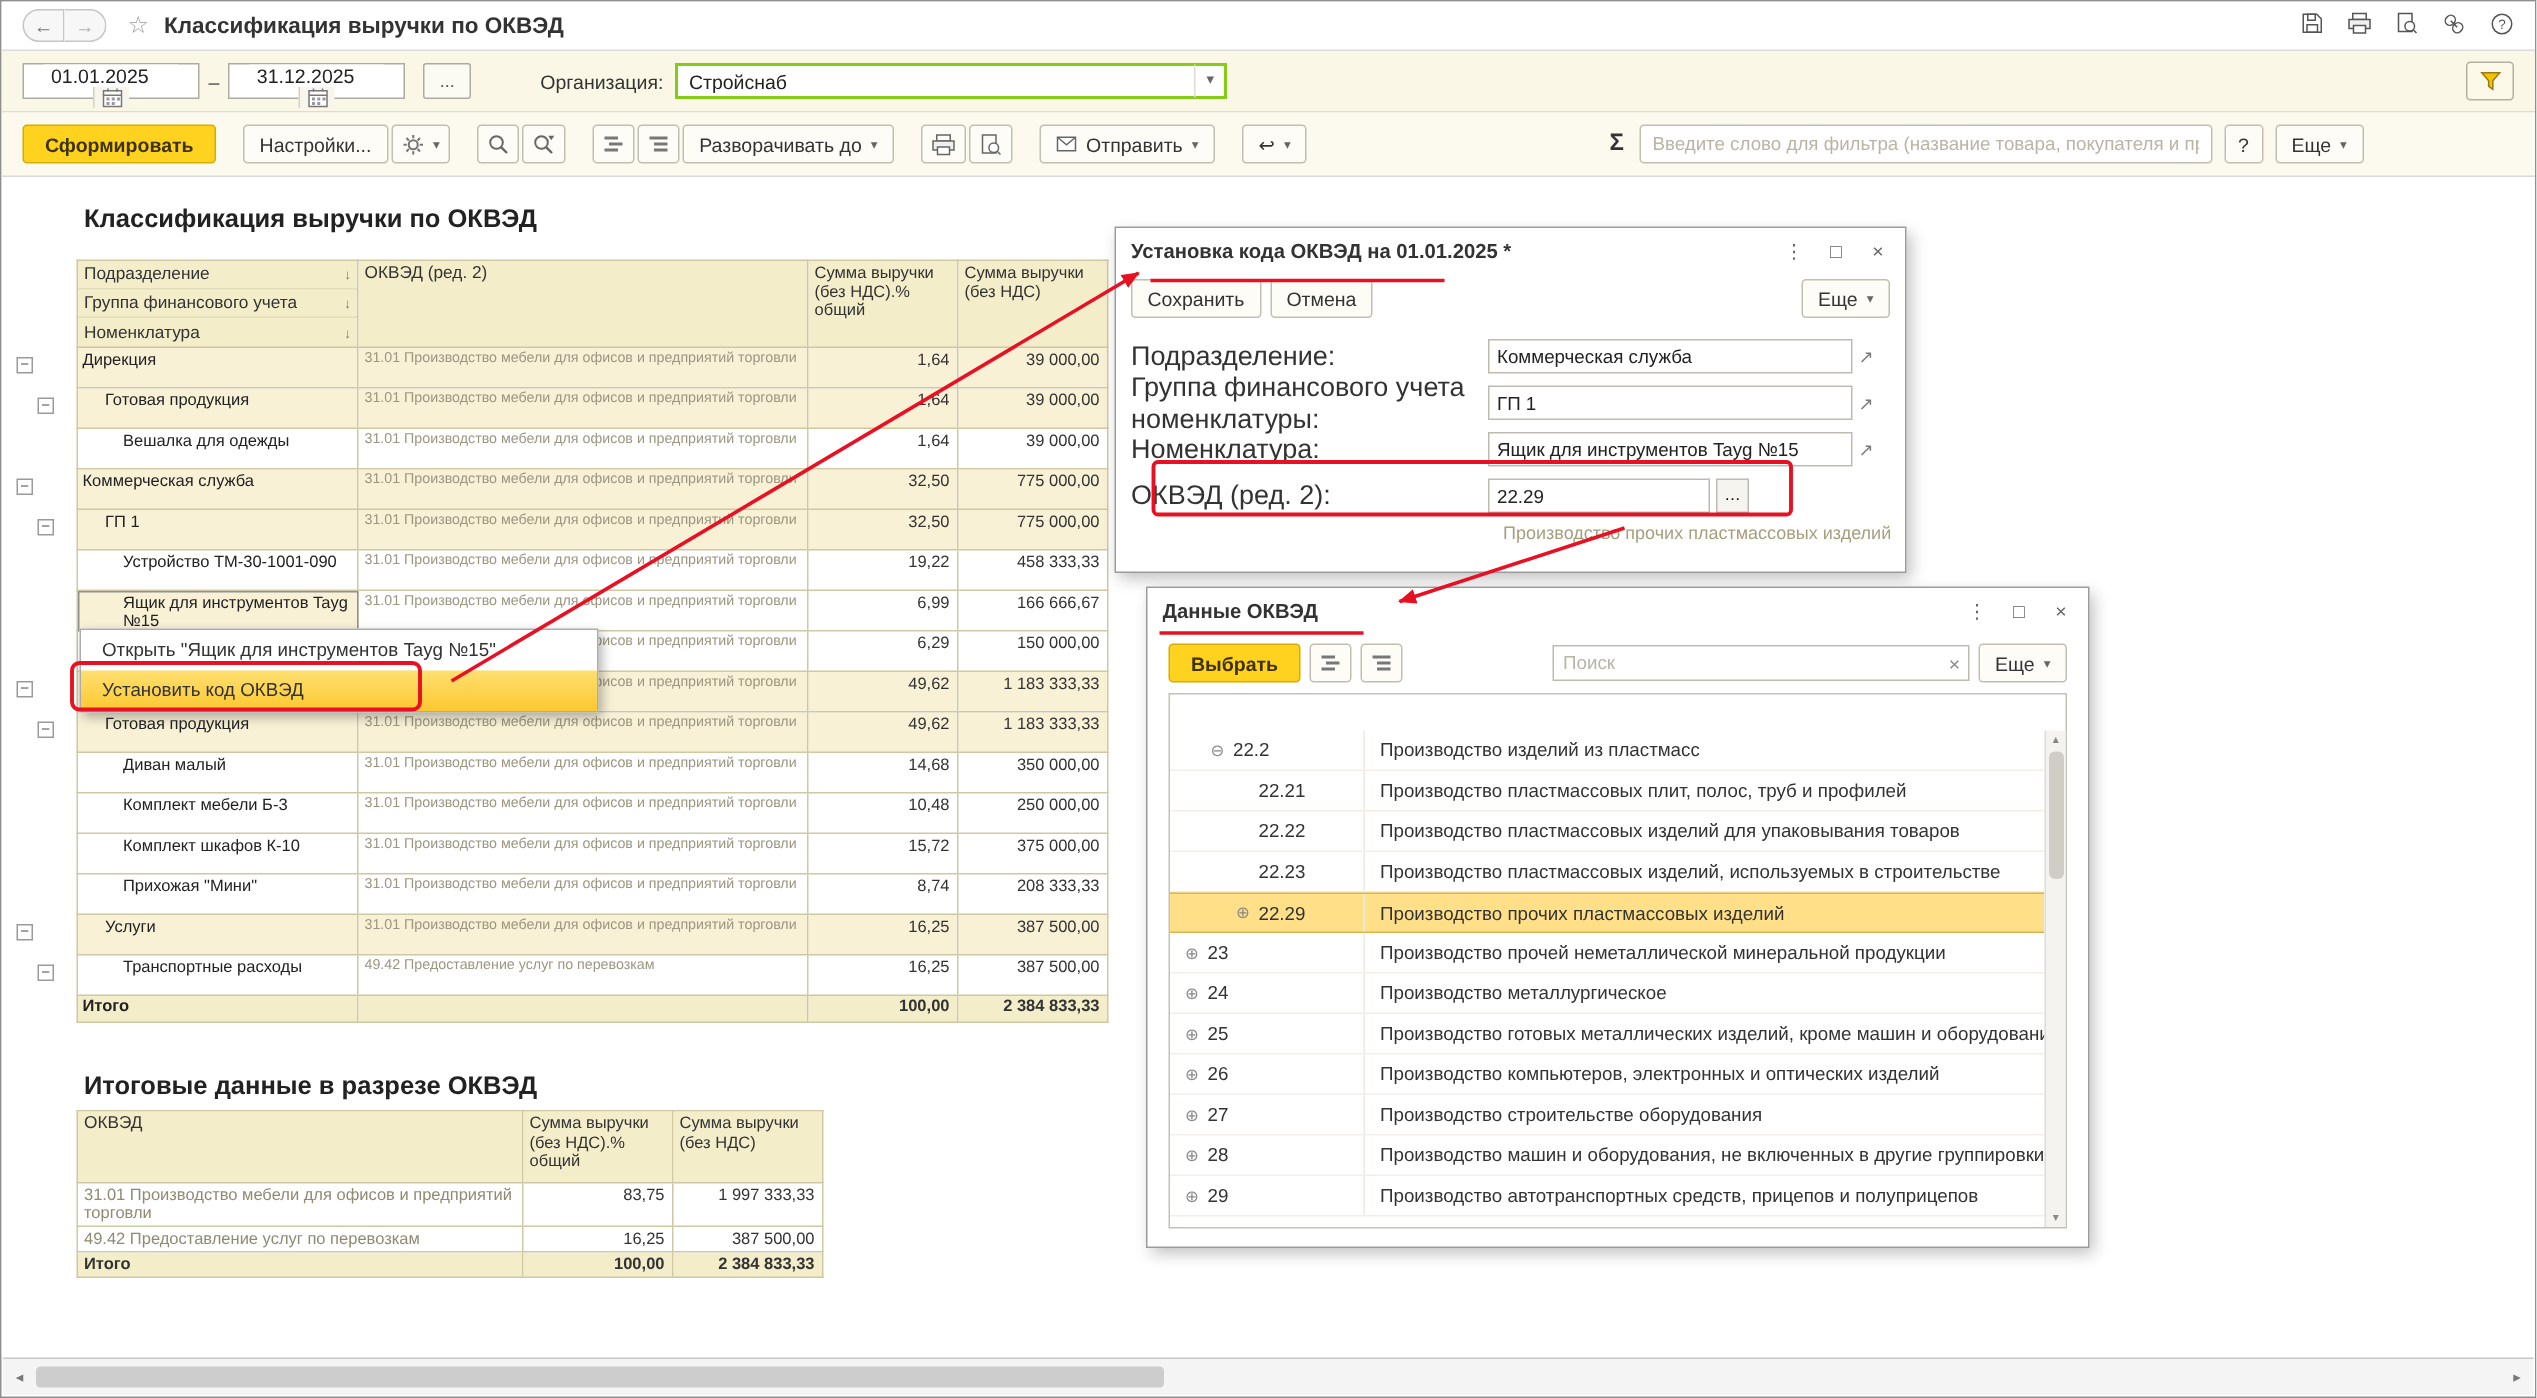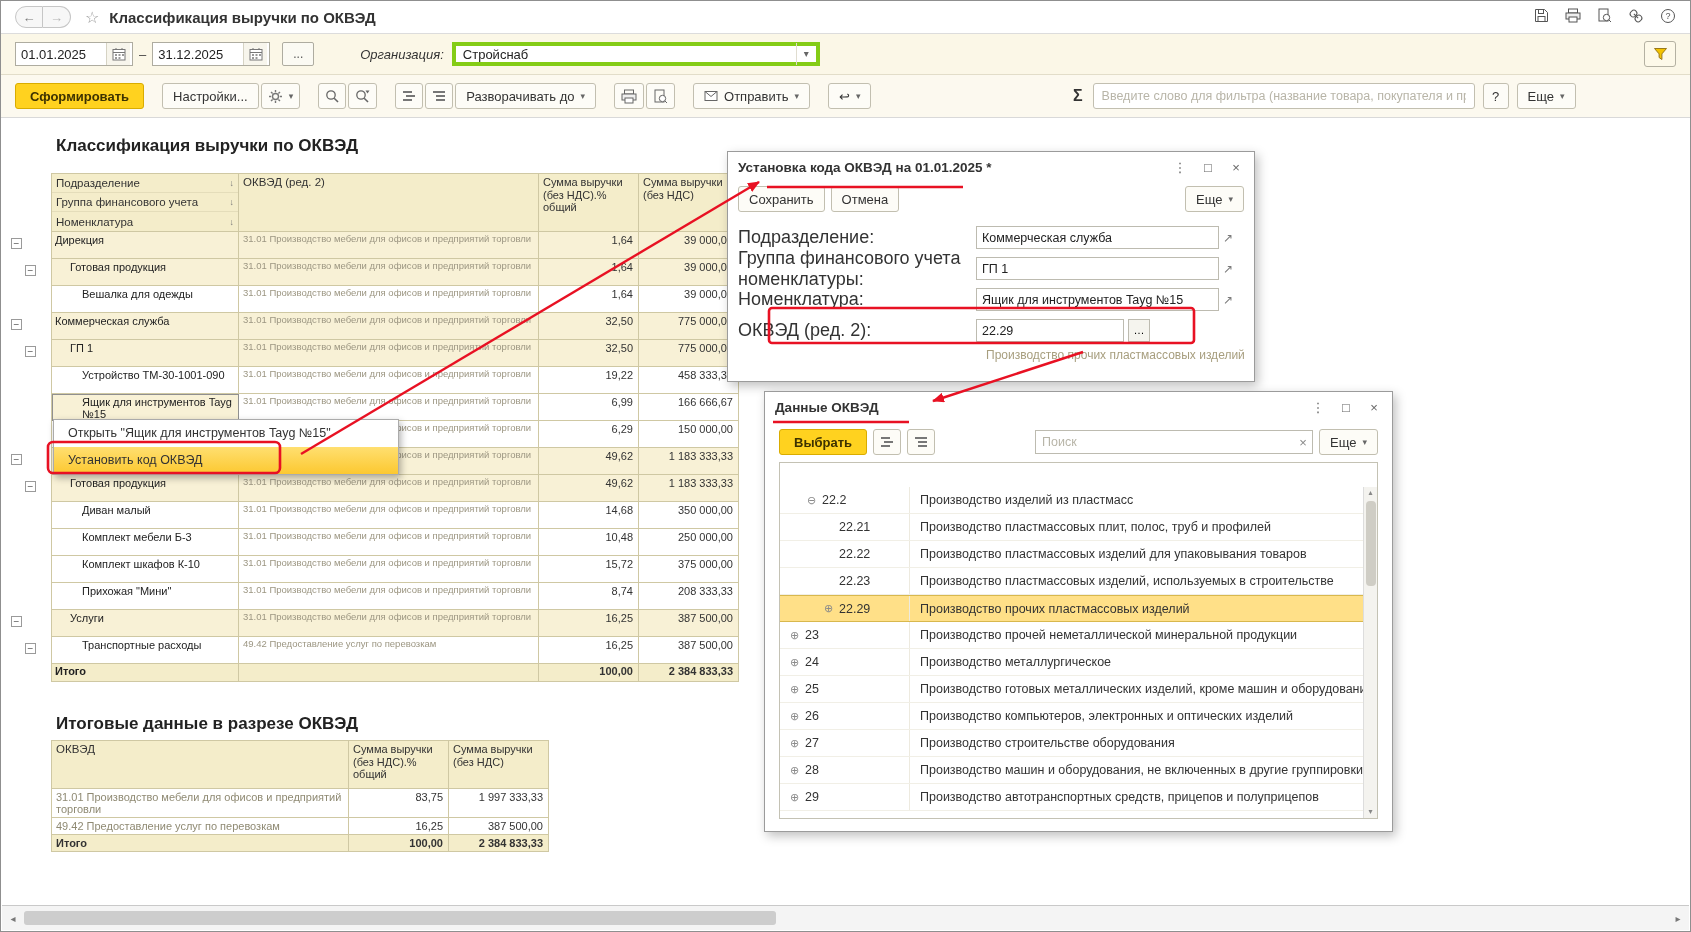--- a/index.html
+++ b/index.html
@@ -12,27 +12,27 @@
   .navbtn{width:28px;height:22px;border:1px solid #c6c6c6;background:#f7f7f7;color:#7a7a7a;font-size:13px;line-height:1;cursor:pointer;}
   .navbtn.left{border-radius:11px 0 0 11px;}
   .navbtn.right{border-radius:0 11px 11px 0;border-left:0;color:#b5b5b5;}
   .star{font-size:16px;color:#9a9a9a;margin-left:4px;cursor:pointer;}
   .wtitle{font-size:15px;font-weight:700;color:#333;flex:1;}
   .tb-icons{display:flex;gap:16px;align-items:center;}
   .tb-icons .icobtn{background:none;border:0;cursor:pointer;display:block;}
 
   
   .filterbar{position:absolute;top:33px;left:0;right:0;height:41px;background:#fbf7e7;border-bottom:1px solid #e2ddc9;display:flex;align-items:center;padding:0 14px;}
-  .datebox{display:inline-flex;width:118px;height:24px;border:1px solid #aeaca0;background:#fff;align-items:center;}
+  .datebox{display:inline-flex;width:118px;height:24px;border:1px solid #aeaca0;background:#fff;align-items:center;flex-direction:column;}
   .dateinput{width:90px;border:0;padding:0 5px;font-size:13px;font-family:inherit;color:#222;outline:none;}
   .calbtn{width:24px;height:22px;border:0;border-left:1px solid #d6d3c4;background:#f7f5ec;cursor:pointer;display:flex;align-items:center;justify-content:center;}
   .dash{margin:0 6px;color:#444;}
   .smallbtn{margin-left:12px;width:32px;height:24px;border:1px solid #aeaca0;background:#fbfaf3;border-radius:2px;font-size:12px;color:#555;cursor:pointer;}
-  .orglabel{margin-left:46px;font-size:13px;color:#333;font-style:italic;}
-  .orgselect{margin-left:8px;width:368px;height:24px;border:4px solid #84cc16;background:#fff;display:flex;align-items:center;cursor:pointer;}
+  .orglabel{margin-left:46px;font-size:13px;color:#333;}
+  .orgselect{margin-left:8px;width:368px;height:24px;border:2px solid #84cc16;background:#fff;display:flex;align-items:center;cursor:pointer;}
   .orgvalue{flex:1;padding:0 7px;font-size:13px;color:#222;}
   .selcaret{width:20px;text-align:center;color:#666;font-size:10px;border-left:1px solid #e0ddd0;line-height:22px;}
   .filterbtn{margin-left:auto;width:32px;height:26px;border:1px solid #b4b1a2;background:#fdf9e9;border-radius:3px;cursor:pointer;display:flex;align-items:center;justify-content:center;}
 
   
   .toolbar{position:absolute;top:74px;left:0;right:0;height:43px;background:#fcf9ef;border-bottom:1px solid #d9d9d9;display:flex;align-items:center;padding:0 14px;}
   .btn{height:26px;background:#fdfcf7;border:1px solid #c2bfb0;border-radius:3px;padding:0 10px;font-size:13px;font-family:inherit;color:#333;display:inline-flex;align-items:center;gap:6px;cursor:pointer;}
   .iconbtn{padding:0 6px;}
   .btn-yellow{height:26px;background:var(--accent,#ffd21f);border:1px solid #d9ac00;border-radius:3px;padding:0 14px;font-size:13px;font-family:inherit;font-weight:700;color:#3d3200;cursor:pointer;}
   .btngroup{display:flex;gap:2px;margin-left:18px;}
@@ -82,21 +82,21 @@
   .s-total td{background:#f4edca;font-weight:700;}
   .s-total .s-okved{color:#333;}
 
   
   .ctxmenu{position:absolute;left:52px;top:301px;width:346px;background:#fff;border:1px solid #ababab;box-shadow:2px 3px 7px rgba(0,0,0,.3);z-index:15;}
   .mitem{height:27px;line-height:27px;padding:0 10px 0 14px;font-size:12.5px;color:#333;white-space:nowrap;overflow:hidden;cursor:pointer;}
   .mitem.hl{background:linear-gradient(#ffdf70,#fcc830);}
 
   
   .dlg{position:absolute;background:#fff;border:1px solid #9b9b9b;box-shadow:3px 4px 10px rgba(0,0,0,.25);z-index:20;}
-  .dlg1{left:726px;top:33px;width:528px;height:231px;}
+  .dlg1{left:742px;top:33px;width:528px;height:231px;}
   .dlg2{left:763px;top:273px;width:629px;height:441px;}
   .dlg-head{height:30px;display:flex;align-items:center;padding:0 10px;gap:12px;}
   .dlg-title{font-size:13.5px;font-weight:700;color:#333;flex:1;white-space:nowrap;overflow:hidden;}
   .winbtn{color:#666;font-size:13px;width:16px;text-align:center;cursor:pointer;line-height:1;}
   .dlg-cmd{display:flex;gap:6px;padding:4px 10px;align-items:center;}
   .dlg-cmd .more{margin-left:auto;}
   .dlg-fields{margin-top:6px;}
   .frow{display:flex;align-items:center;height:31px;padding:0 10px;}
   .flabel{width:238px;font-size:18px;color:#333;}
   .fctl{display:flex;align-items:center;gap:4px;}

